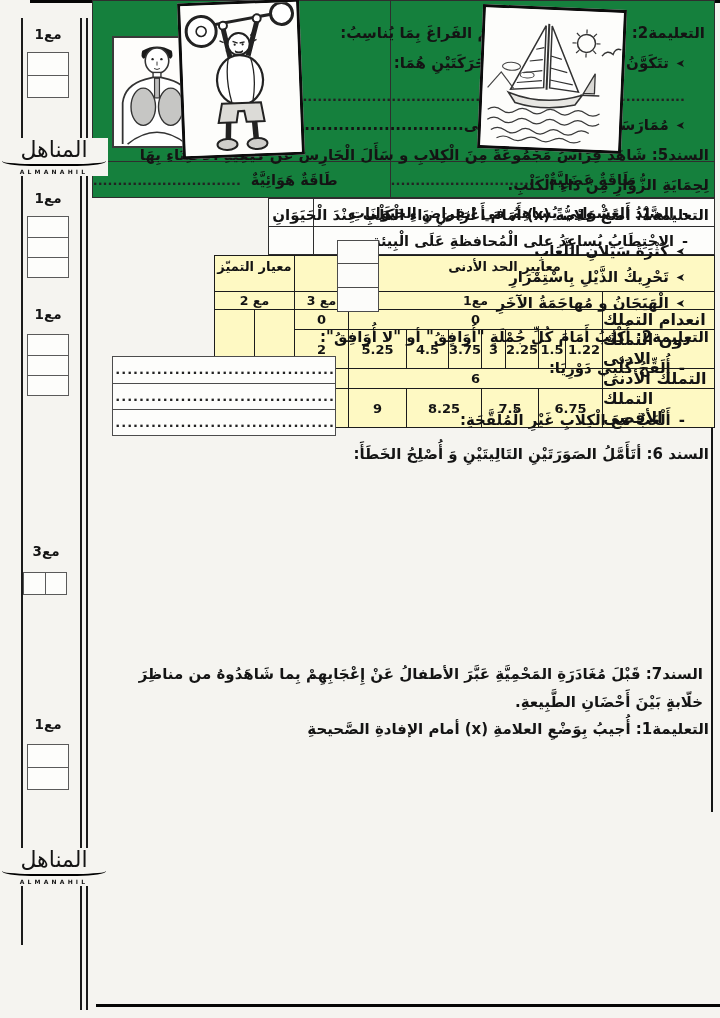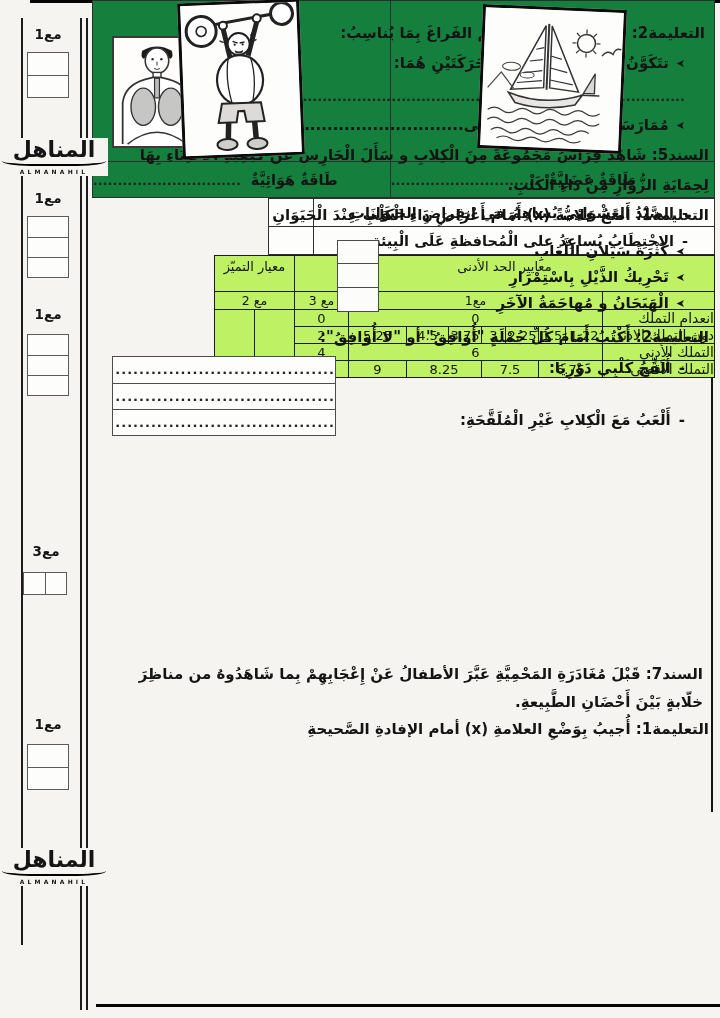--- a/index.html
+++ b/index.html
@@ -22,21 +22,21 @@
   .m-line-c { left:86px; top:18px; width:2px; height:992px; background:#1b1b1b; }
   
   .m-label { width:44px; text-align:center; font-size:13.5px; font-weight:700; }
   .score-box { border:1px solid #5a5a5a; background:#fdfdfb; }
   .score-box .cell { border-top:1px solid #5a5a5a; }
   .score-box .cell:first-child { border-top:none; }
   .score-box-h { display:flex; }
   .score-box-h .cellh { flex:1; border-right:1px solid #5a5a5a; }
   .score-box-h .cellh:first-child { border-right:none; }
   .logo { left:0; width:108px; text-align:center; background:#f5f4f0; z-index:3; padding:1px 0; }
-  .logo-ar { font-size:22px; font-weight:700; letter-spacing:-1px; line-height:22px; }
+  .logo-ar { font-size:22px; font-weight:400; letter-spacing:-1px; line-height:22px; }
   .logo-arc { height:5px; border-bottom:2.5px solid #000; border-radius:0 0 55% 55% / 0 0 10px 10px; margin:0 2px; }
   .logo-la { font-size:6px; letter-spacing:3.2px; font-weight:700; margin-top:1.5px; }
   
   .main { left:95px; top:0; width:620px; height:1018px; direction:rtl; }
   .t { text-align:right; font-size:15px; line-height:22px; white-space:nowrap; }
   .wrap { white-space:normal; }
   .bullet { display:inline-block; transform:scaleX(-1); font-size:11px; margin-left:7px; position:relative; top:-1px; }
   .dash { margin-left:8px; }
   .dots { font-size:13px; letter-spacing:1px; color:#222; }
   
@@ -58,25 +58,25 @@
   .tilt-frame { display:inline-block; border:3.5px solid #0c0c0c; background:#fff; }
   .tilt-l { transform:rotate(-2.2deg); }
   .tilt-r { transform:rotate(2.4deg); }
   
   .claims-table { left:68px; top:748px; width:447px; border-collapse:collapse; direction:rtl; }
   .claims-table td { border:1px solid #2e2e2e; height:28px; font-size:14.5px; background:#fdfdfb; }
   .claims-table .txt { text-align:right; padding-right:26px; white-space:nowrap; }
   .claims-table .box { width:45px; }
   
   .assess { left:22px; top:818px; width:500px; border-collapse:collapse; direction:rtl; table-layout:fixed; }
-  .assess td { border:1.2px solid #1c1c1c; text-align:center; font-size:12.5px; font-weight:400; background:#bef264; padding:0; }
+  .assess td { border:1.2px solid #1c1c1c; text-align:center; font-size:12.5px; font-weight:700; background:#fef9c3; padding:0; }
   .assess .hdr1 { height:36px; vertical-align:top; padding-top:3px; font-size:13px; }
   .assess .hdr2 { height:18px; font-size:12.5px; }
   .assess .drow td { height:17px; }
-  .assess .lbl { text-align:right; font-size:14px; }
+  .assess .lbl { text-align:left; font-size:16px; }
   .assess .num { font-size:13px; }
   .assess .excv { vertical-align:bottom; padding-bottom:3px; font-size:13.5px; }
   svg { display:block; }
 </style>
 </head>
 <body>
 
 <div class="abs top-rule"></div>
 <div class="abs bottom-rule"></div>
 <div class="abs right-rule"></div>
@@ -196,20 +196,21 @@
   </div>
   <div class="abs t" style="right:30px; top:409px;">
     <span class="dash">-</span><span>أَلْعَبُ مَعَ الْكِلابِ غَيْرِ الْمُلَقَّحَةِ:</span>
   </div>
   <div class="abs dotted-box">
     <div class="drow dots">............................................</div>
     <div class="drow dots">............................................</div>
     <div class="drow dots">............................................</div>
   </div>
 
+  <div class="abs t" style="right:6px; top:443px;">السند 6: أتَأَمَّلُ الصَوَرَتَيْنِ التَالِيتَيْنِ وَ أُصْلِحُ الخَطَأَ:</div>
 
   <table class="pic-table">
     <tbody>
         <tr>
       <td class="pic-td" style="width:286px;">
         <div class="tilt-frame tilt-r">
           <svg width="138" height="138" viewBox="0 0 138 138">
             <rect x="0" y="0" width="138" height="138" fill="#fdfdfb"></rect>
             <circle cx="102" cy="32" r="9" fill="none" stroke="#333" stroke-width="1.5"></circle>
             <g stroke="#333" stroke-width="1.2">

